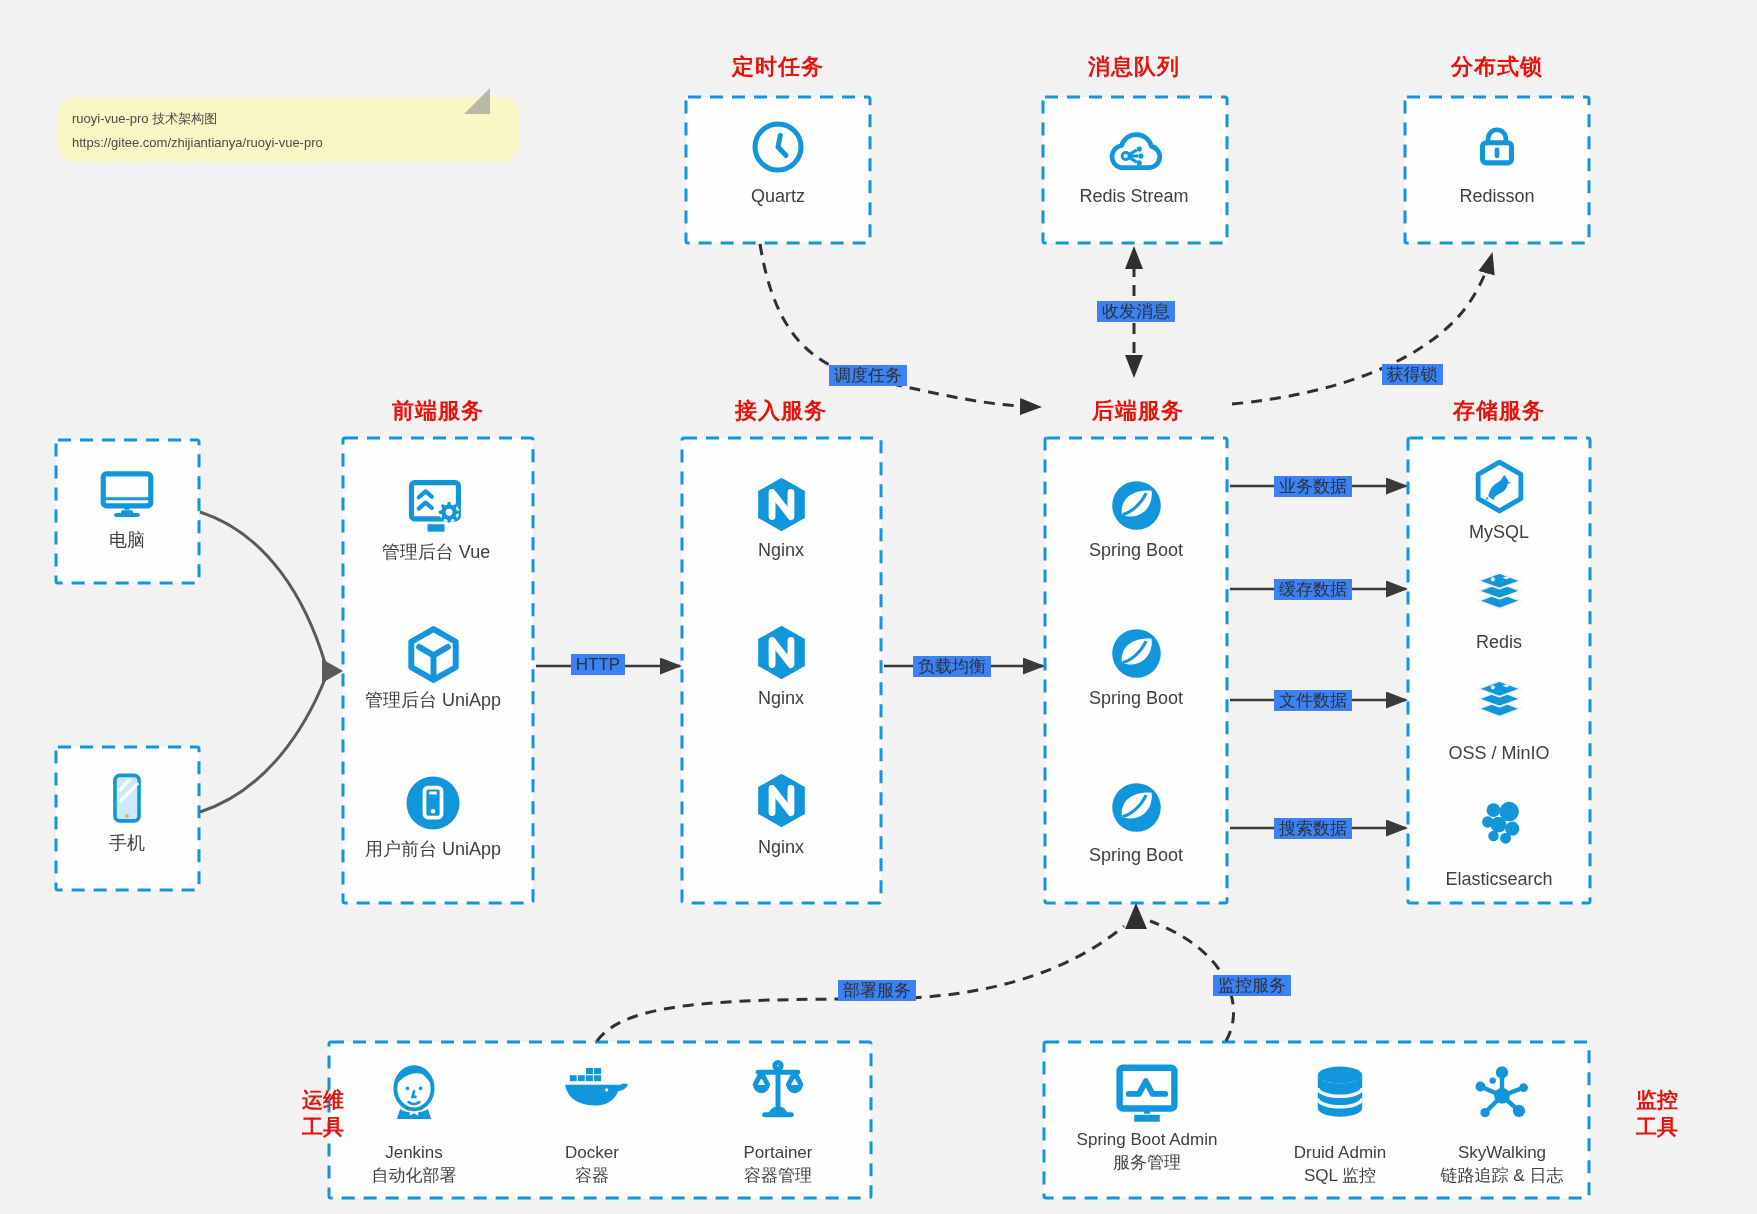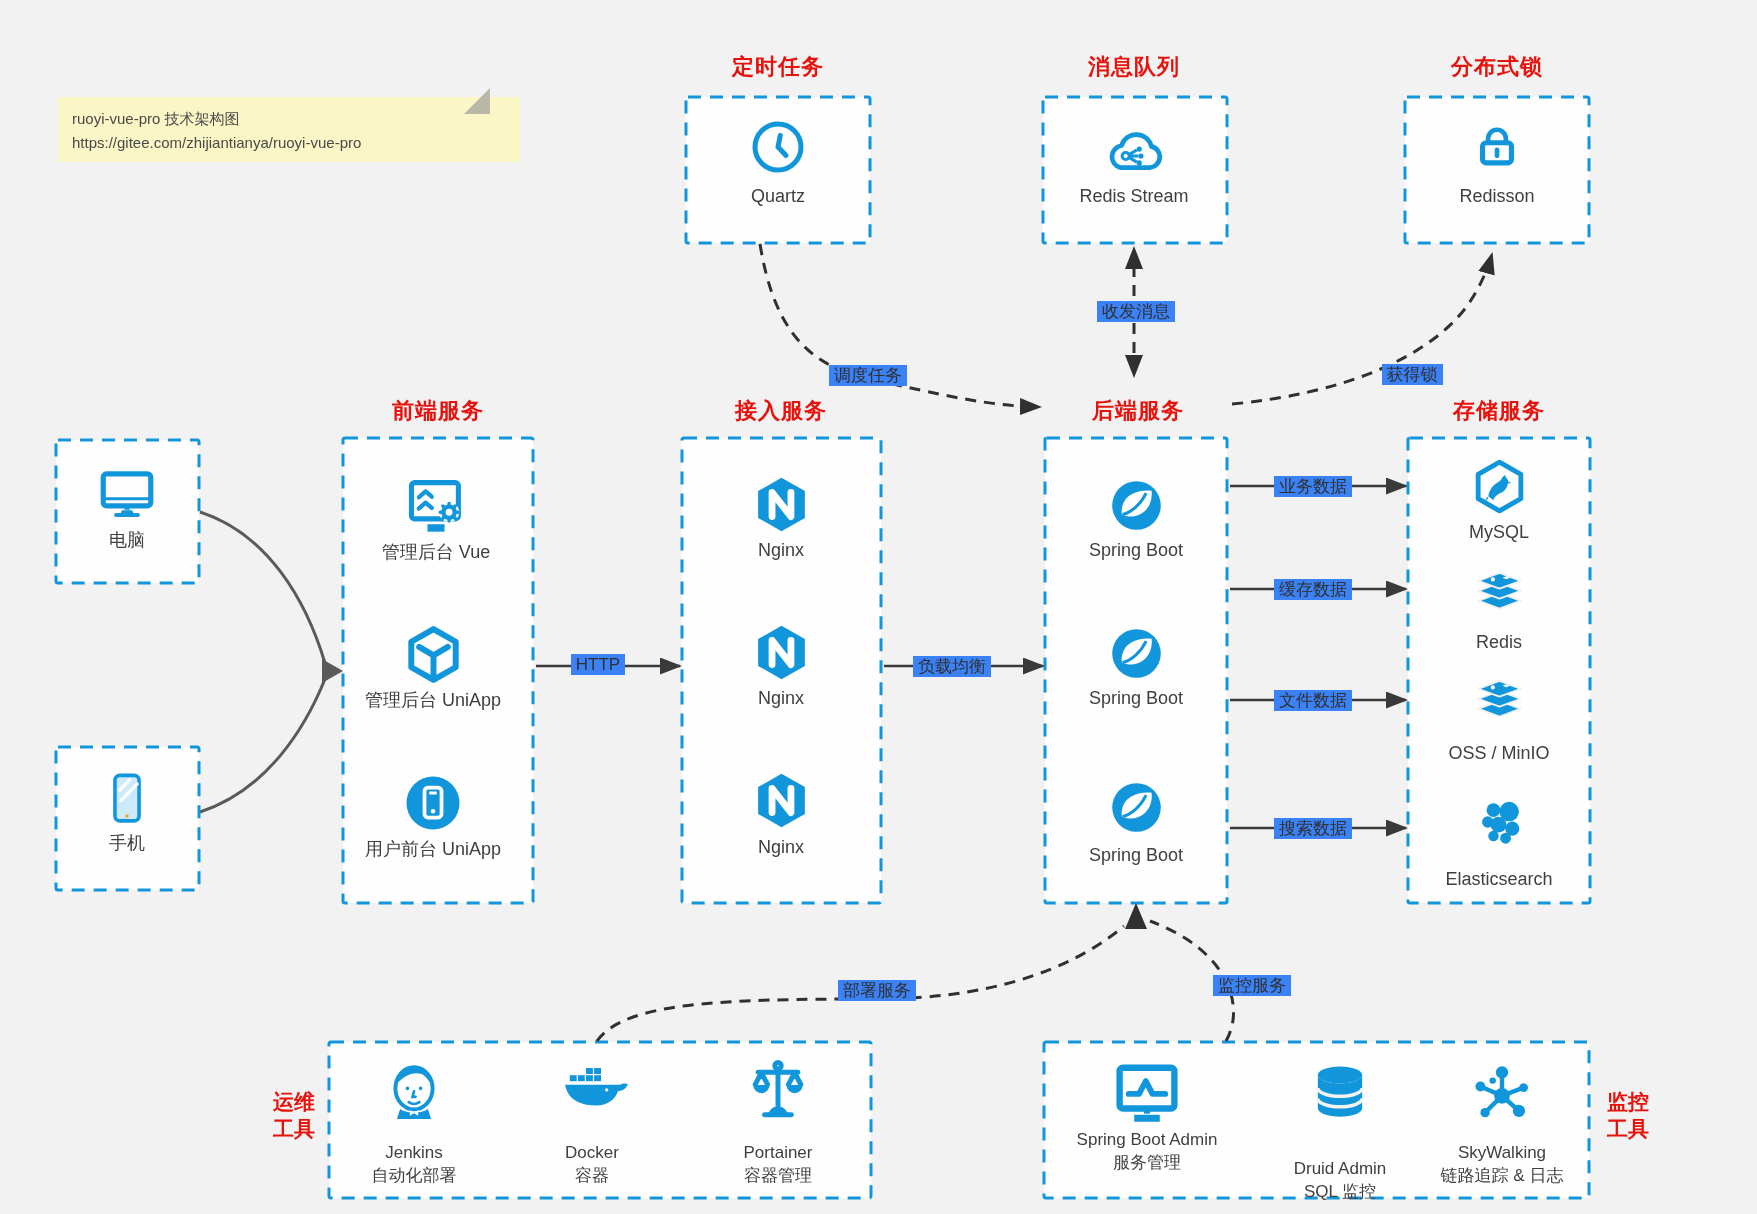--- a/index.html
+++ b/index.html
@@ -10,24 +10,24 @@
          font-family:"Liberation Sans","DejaVu Sans",sans-serif;}
   .wires{position:absolute;left:0;top:0;}
   .sec-title{position:absolute;width:200px;text-align:center;font-size:22px;font-weight:bold;
              color:var(--red);letter-spacing:1px;}
   .node-label{position:absolute;width:200px;text-align:center;font-size:18px;color:var(--ink);}
   .node-label2{position:absolute;width:220px;text-align:center;font-size:17px;line-height:23px;color:var(--ink);}
   .icon{position:absolute;}
   .icon svg{display:block;width:100%;height:100%;}
   .chip{position:absolute;width:180px;text-align:center;}
   .chip span{background:#3b82f6;padding:1px 5px;font-size:17px;color:#303030;}
-  .side-label{position:absolute;width:100px;text-align:center;font-size:21px;font-weight:bold;
-              color:var(--red);line-height:27px;}
+  .side-label{position:absolute;width:100px;text-align:right;font-size:21px;font-weight:bold;
+              color:var(--red);line-height:27px;font-family:Liberation Mono, monospace;}
   .note{position:absolute;left:58px;top:97px;width:462px;height:65px;background:#faf6c5;
-        padding:10px 0 0 14px;box-sizing:border-box;font-size:15px;line-height:24px;color:#4a4a4a;}
+        padding:10px 0 0 14px;box-sizing:border-box;font-size:13px;line-height:24px;color:#4a4a4a;border-radius:18px;}
   .note .fold{position:absolute;top:-9px;right:30px;width:0;height:0;border-style:solid;
         border-width:0 0 26px 26px;border-color:transparent transparent #b9b8a6 transparent;}
 </style>
 </head>
 <body>
 
 <div class="stage">
 
   <svg class="wires" width="1757" height="1214" viewBox="0 0 1757 1214">
     <defs>
@@ -354,21 +354,21 @@
 
   <div class="icon" style="left:1305px;top:1060px;width:70px;height:68px;">
     <svg viewBox="0 0 24 23">
         <g fill="#1296db">
       <ellipse cx="12" cy="5" rx="7.6" ry="2.9"></ellipse>
       <path d="M4.4 5 V16.4 c0 1.6 3.4 2.9 7.6 2.9 s7.6 -1.3 7.6 -2.9 V5 c0 1.6 -3.4 2.9 -7.6 2.9 S4.4 6.6 4.4 5 Z"></path>
         </g>
       <path d="M4.4 9.4 c0 1.6 3.4 2.9 7.6 2.9 s7.6 -1.3 7.6 -2.9 M4.4 13 c0 1.6 3.4 2.9 7.6 2.9 s7.6 -1.3 7.6 -2.9" stroke="#f2f2f2" stroke-width="1.2" fill="none"></path>
     </svg>
   </div>
-  <div class="node-label2" style="left:1230px;top:1141px;margin-top:16px;">
+  <div class="node-label2" style="left:1230px;top:1141px;">
     <div>Druid Admin</div>
     <div>SQL 监控</div>
   </div>
 
   <div class="icon" style="left:1467px;top:1059px;width:70px;height:70px;">
     <svg viewBox="0 0 24 24">
       <g stroke="#1296db" stroke-width="1.5">
           <path d="M12 12.6 L12 4.6 M12 12.6 L4.6 9.4 M12 12.6 L19.4 9.8 M12 12.6 L6.2 18.4 M12 12.6 L17.8 17.8"></path>
         </g>
       <g fill="#1296db">

